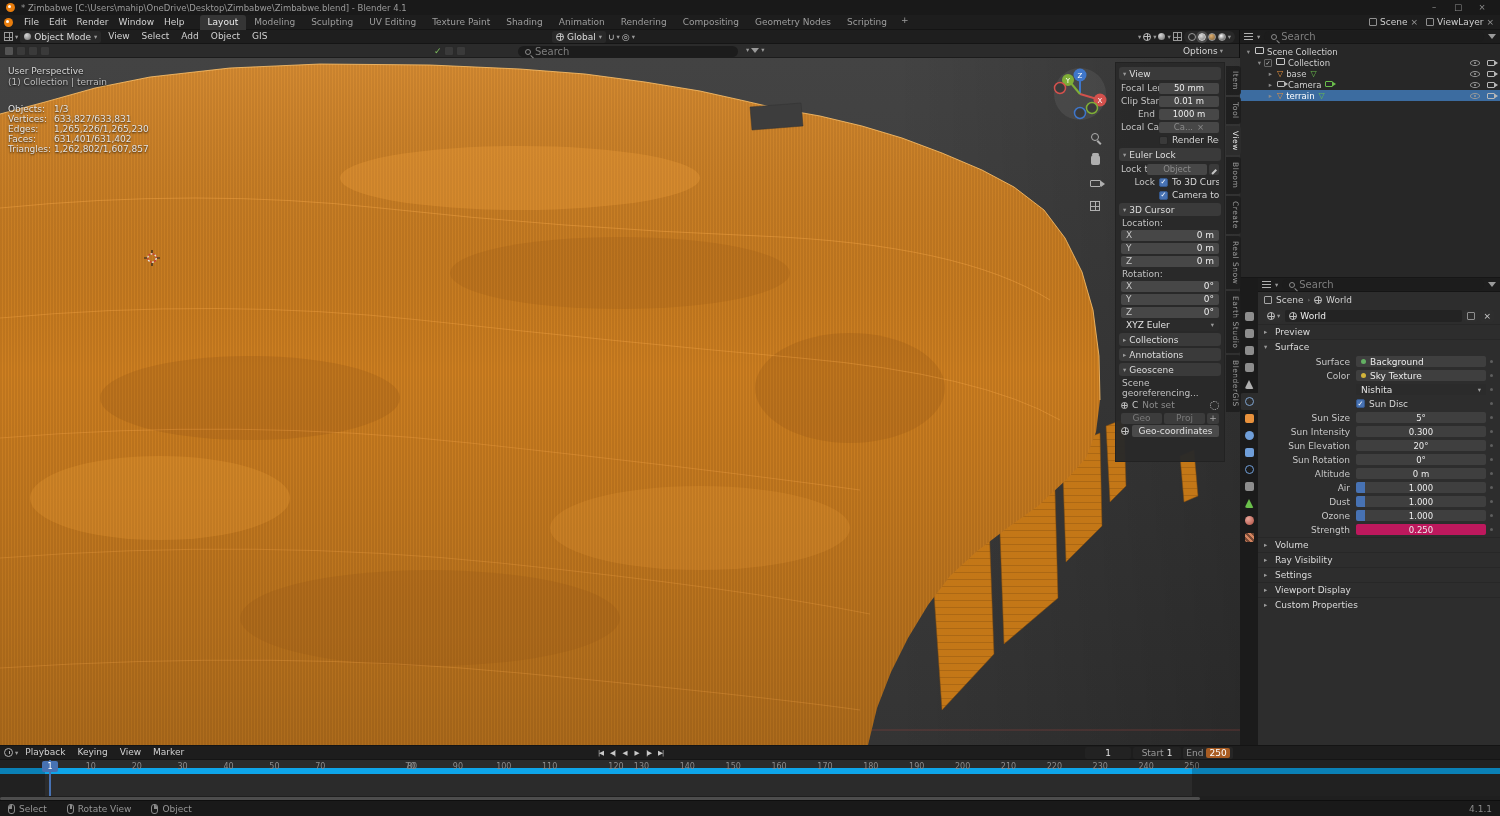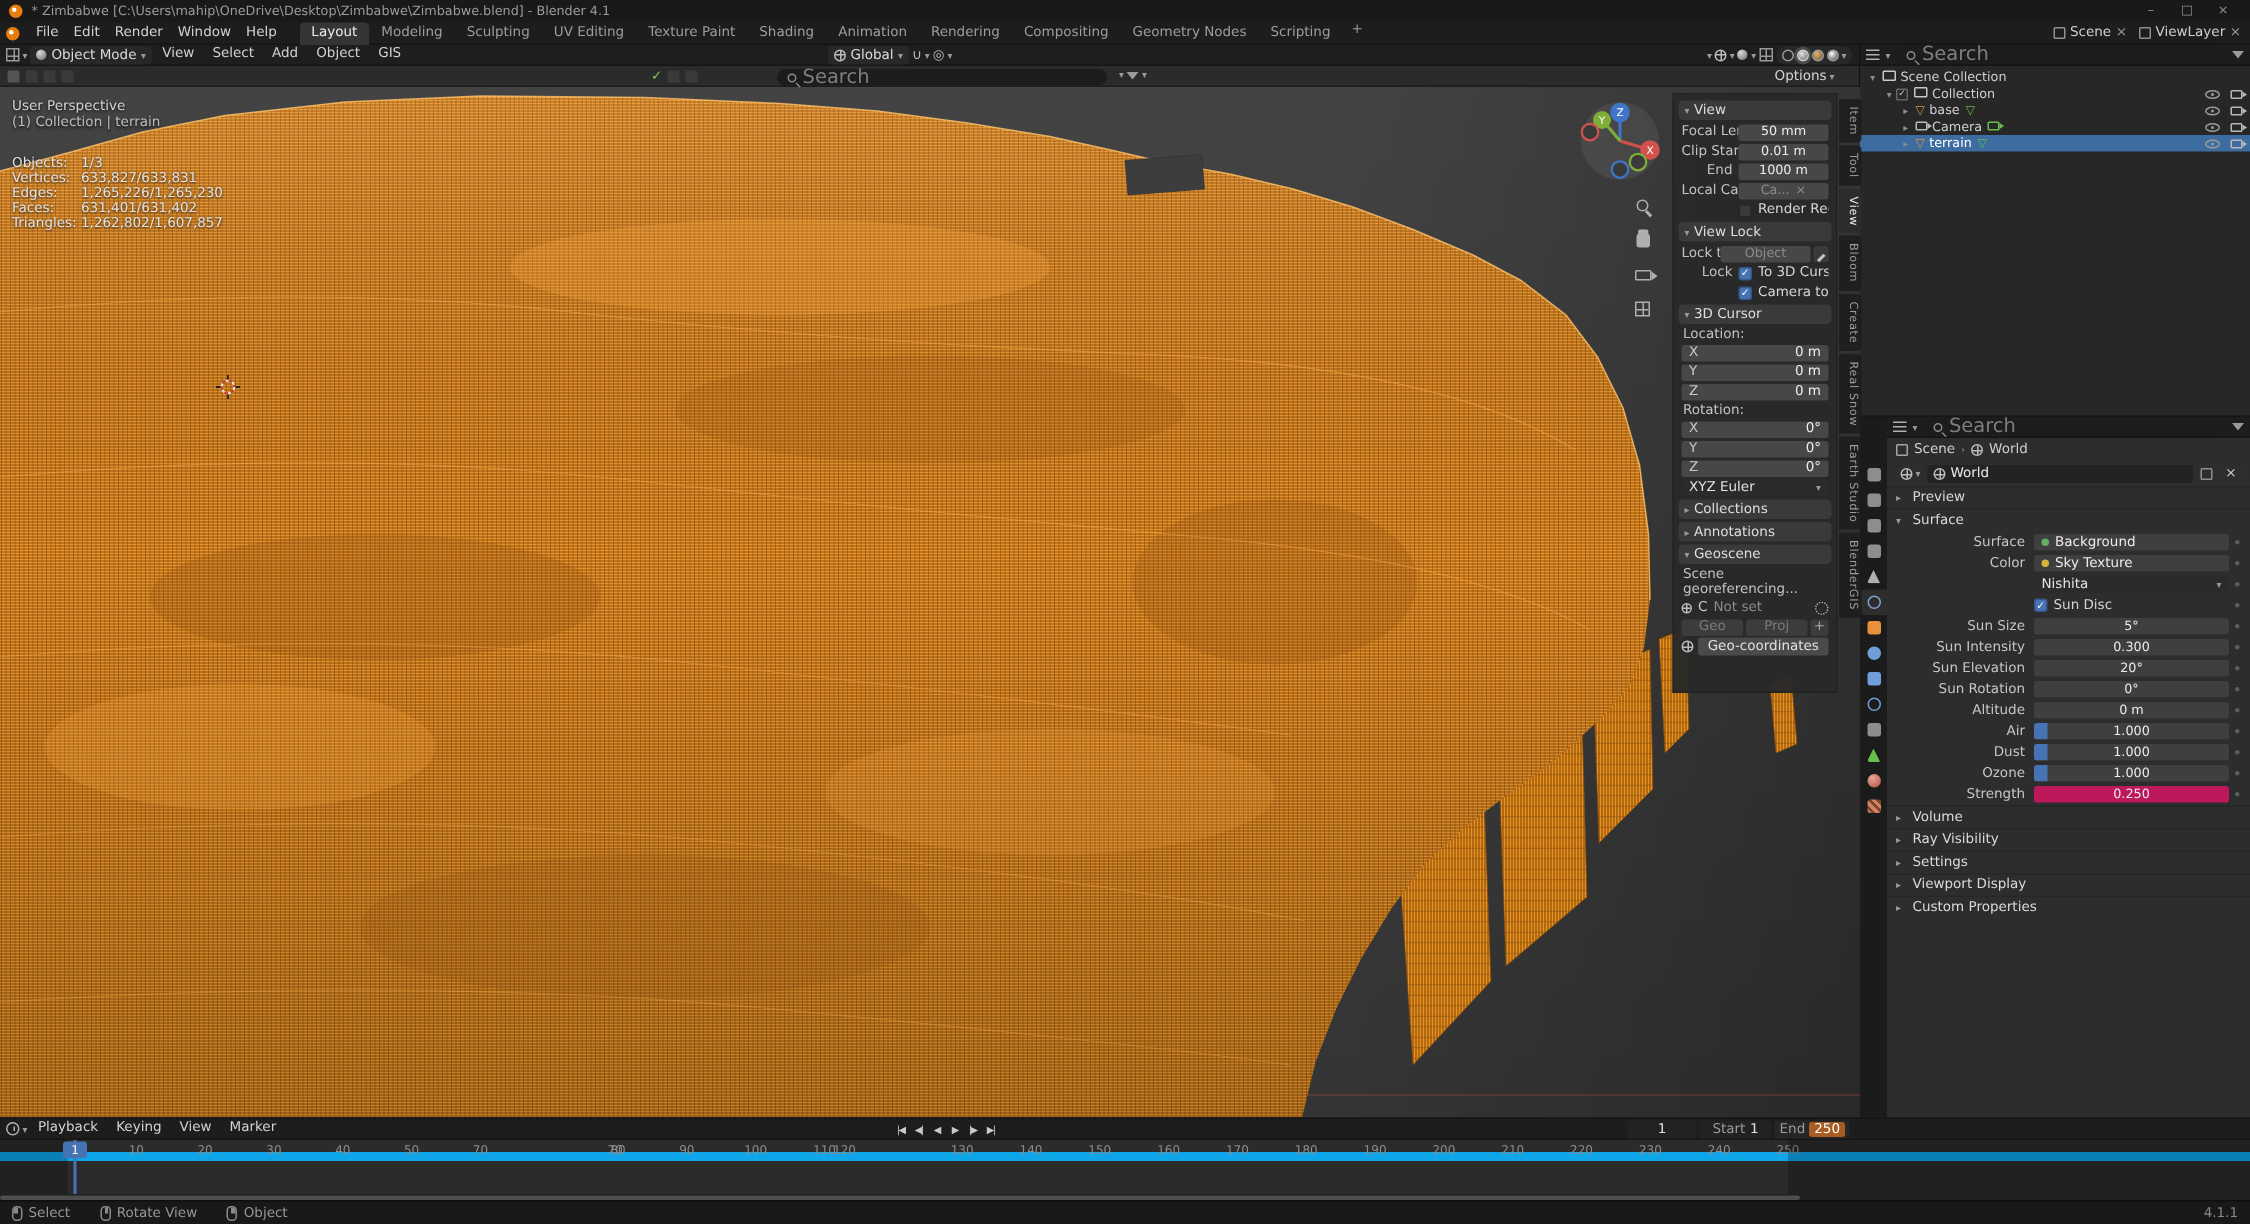--- a/index.html
+++ b/index.html
@@ -44,21 +44,21 @@
 .shade-pill{display:flex;align-items:center;gap:2px;background:#282828;border-radius:7px;padding:0 4px;height:12px}
 .shade-c{width:8px;height:8px;border-radius:50%;border:1px solid #9a9a9a}
 .shade-c.solid{background:radial-gradient(circle at 35% 30%,#e0e0e0,#707070);border-color:#cfcfcf}
 .shade-c.active{box-shadow:0 0 0 2px #4a4a4a}
 .shade-c.mat{background:radial-gradient(circle at 35% 30%,#e0b070,#7a5a2e)}
 .shade-c.rend{background:radial-gradient(circle at 35% 30%,#fff,#444)}
 .tool-sq{width:10px;height:10px;background:#3a3a3a;border-radius:2px;border:1px solid #2a2a2a}
 .tool-sq.active{background:#545454}
 .checkmark-g{color:#7fbf5f;font-size:9px}
 .search-pill{display:flex;align-items:center;gap:4px;background:#1c1c1c;border-radius:8px;height:11px;padding:0 7px}
-.search-pill input{background:transparent;border:none;outline:none;color:#bdbdbd;font-size:13px;width:100%;font-family:inherit}
+.search-pill input{background:transparent;border:none;outline:none;color:#bdbdbd;font-size:10px;width:100%;font-family:inherit}
 .search-pill input::placeholder{color:#7e7e7e}
 .mag{width:6px;height:6px;border:1px solid #8a8a8a;border-radius:50%;position:relative;flex:none}
 .mag::after{content:"";position:absolute;left:5px;top:5px;width:4px;height:1px;background:#8a8a8a;transform:rotate(45deg);transform-origin:0 0}
 .funnel{width:0;height:0;border-left:4px solid transparent;border-right:4px solid transparent;border-top:5px solid #9a9a9a}
 .abs{position:absolute}
 
 
 #vp-canvas{position:absolute;left:0;top:28px;width:1240px;height:687px}
 #vp-info{position:absolute;left:8px;top:36px;z-index:5;text-shadow:0 1px 2px rgba(0,0,0,.8)}
 #vp-info .vline{color:#d4d4d4;line-height:11px}
@@ -471,21 +471,21 @@
         <div class="np-row">
             <span class="np-lbl"></span>
             <span class="np-fld" style="display:flex;align-items:center">
               <span class="cb"></span>
               <span class="cb-lbl">Render Regi...</span>
             </span>
           </div>
 
         <div class="np-head">
           <span class="tri">▾</span>
-          <span>View Lock</span>
+          <span>Euler Lock</span>
         </div>
         <div class="np-row">
             <span class="np-lbl">Lock to O...</span>
             <span class="np-fld num">
               <span class="ghost">Object</span>
             </span>
             <span class="dropper"></span>
           </div>
         <div class="np-row">
             <span class="np-lbl">Lock</span>
@@ -925,21 +925,21 @@
         <span class="tick" style="left: 136.76px;">20</span>
         <span class="tick" style="left: 182.64px;">30</span>
         <span class="tick" style="left: 228.52px;">40</span>
         <span class="tick" style="left: 274.4px;">50</span>
         <span class="tick" style="left: 320.28px;">70</span>
         <span class="tick" style="left: 366.16px; margin-left: 44px;">70</span>
         <span class="tick" style="left: 412.04px;">80</span>
         <span class="tick" style="left: 457.92px;">90</span>
         <span class="tick" style="left: 503.8px;">100</span>
         <span class="tick" style="left: 549.68px;">110</span>
-        <span class="tick" style="left: 563px;">120</span>
+        <span class="tick" style="left: 616px;">120</span>
         <span class="tick" style="left: 641.44px;">130</span>
         <span class="tick" style="left: 687.32px;">140</span>
         <span class="tick" style="left: 733.2px;">150</span>
         <span class="tick" style="left: 779.08px;">160</span>
         <span class="tick" style="left: 824.96px;">170</span>
         <span class="tick" style="left: 870.84px;">180</span>
         <span class="tick" style="left: 916.72px;">190</span>
         <span class="tick" style="left: 962.6px;">200</span>
         <span class="tick" style="left: 1008.48px;">210</span>
         <span class="tick" style="left: 1054.36px;">220</span>

